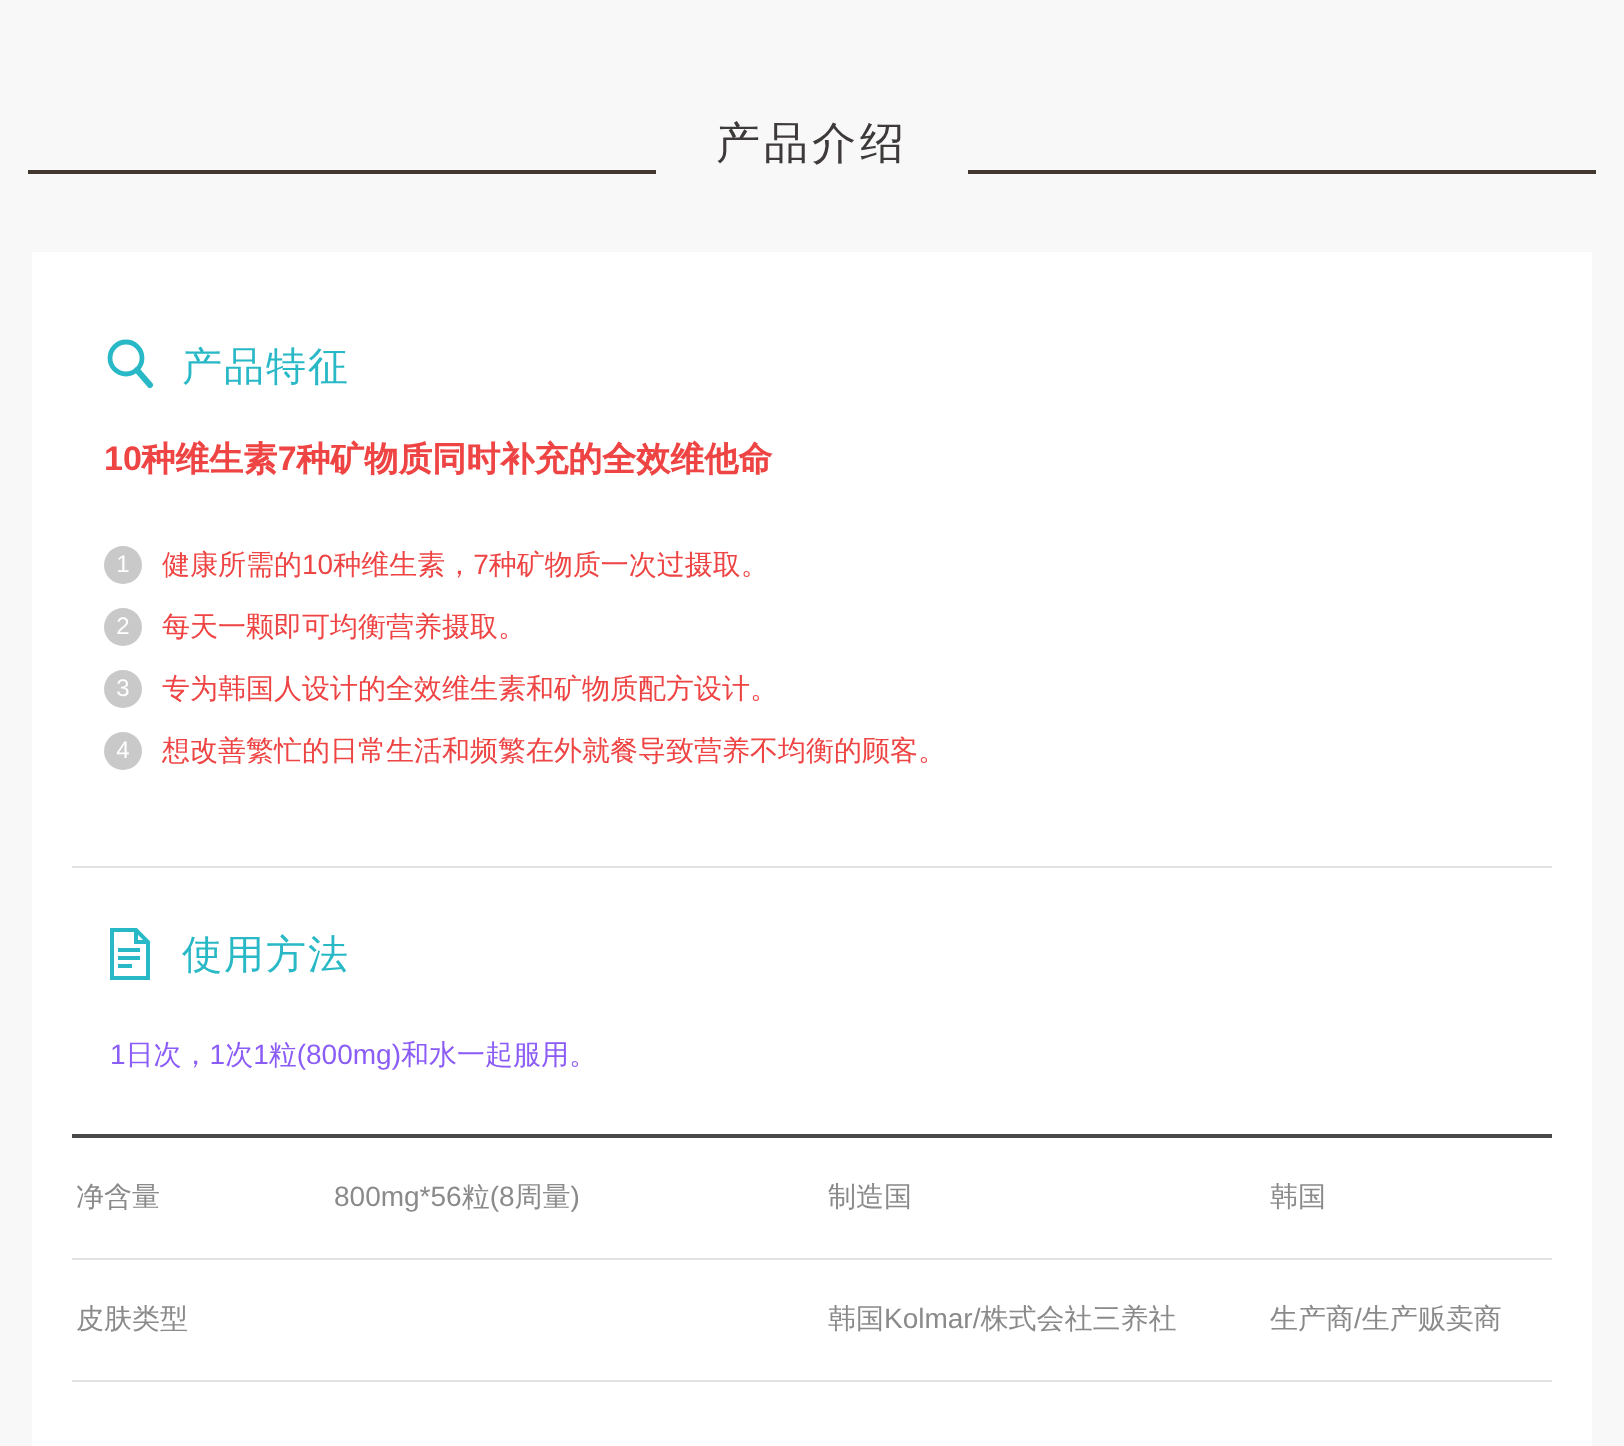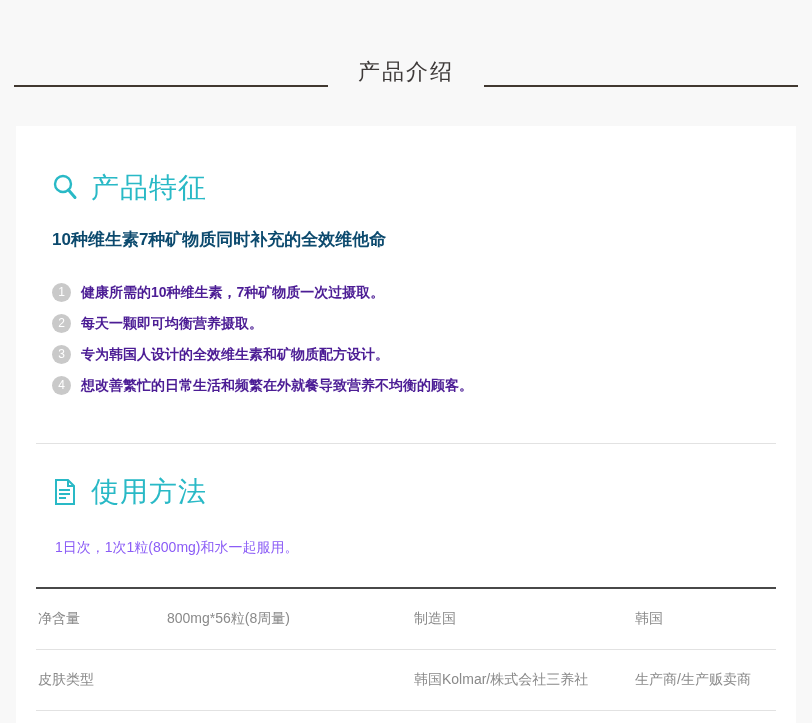--- a/index.html
+++ b/index.html
@@ -42,29 +42,29 @@
     align-items: center;
     padding-left: 16px;
   }
   .sec-head .sec-icon {
     width: 26px;
     height: 28px;
     margin-right: 13px;
     flex: none;
   }
   .sec-title {
-    font-size: 28px;
+    font-size: 20px;
     color: #29b9c6;
     letter-spacing: 1px;
   }
   .heading {
     margin: 21px 0 0 16px;
     font-size: 17px;
     font-weight: bold;
-    color: #0c4a6e;
+    color: #ef4444;
   }
   .feature-list {
     list-style: none;
     margin: 26px 0 0 16px;
     padding: 0;
   }
   .feature-list li {
     display: flex;
     align-items: center;
     height: 31px;
@@ -76,22 +76,21 @@
     border-radius: 50%;
     background: #c9c9c9;
     color: #ffffff;
     font-size: 12px;
     line-height: 19px;
     text-align: center;
     margin-right: 10px;
   }
   .item-text {
     font-size: 14px;
-    color: #4c1d95;
-    font-weight: bold;
+    color: #ef4444;
   }
   .divider {
     height: 1px;
     background: #e2e2e2;
     margin: 42px 0 29px 0;
   }
   .usage-text {
     margin: 28px 0 0 19px;
     font-size: 14px;
     color: #8b5cf6;

